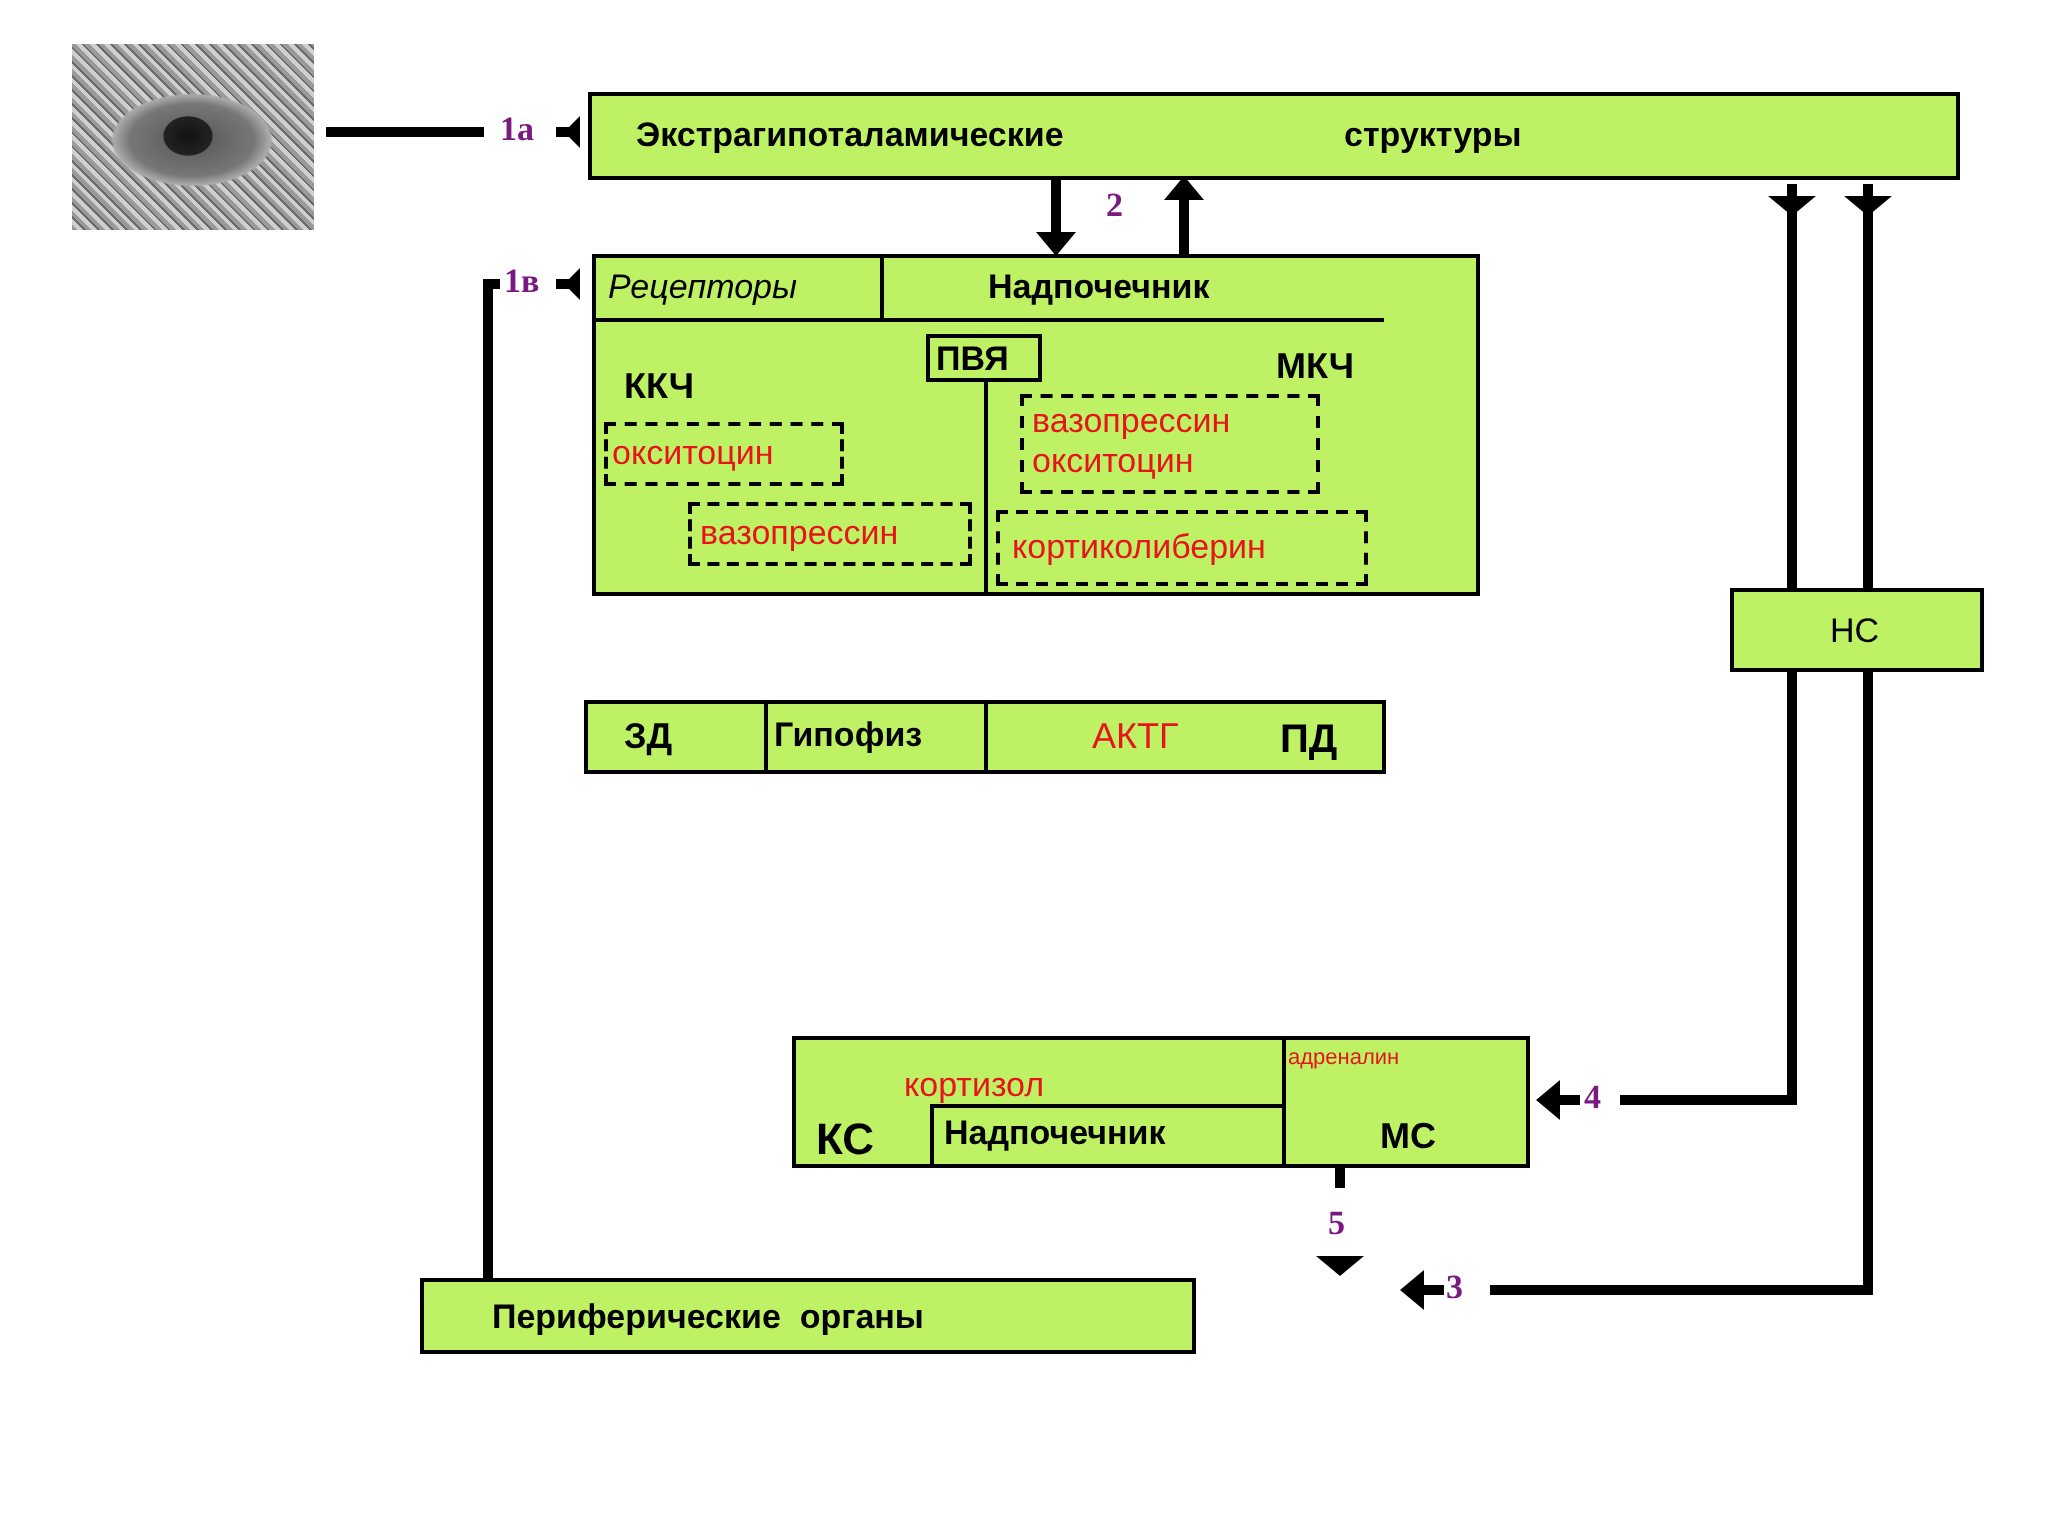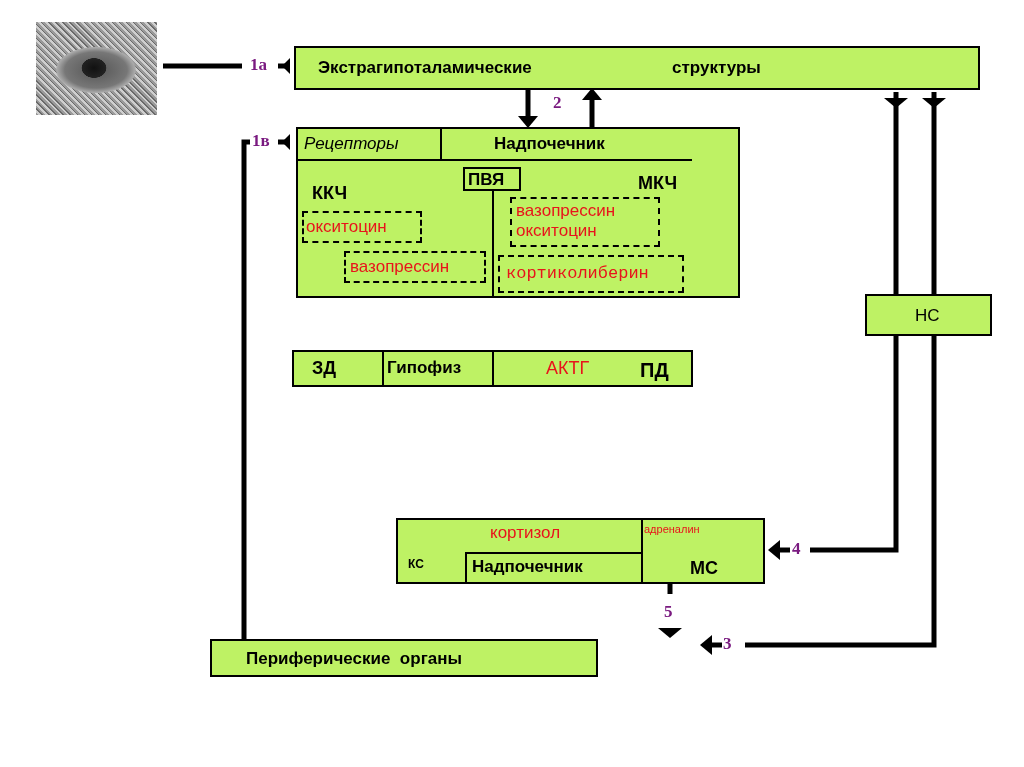--- a/index.html
+++ b/index.html
@@ -83,21 +83,21 @@
   <div class="dash" style="left:4px;top:82px;width:120px;height:32px;">
     <span class="txt red" style="left:2px;top:4px;font-size:17px;">окситоцин</span>
   </div>
   <div class="dash" style="left:46px;top:122px;width:142px;height:32px;">
     <span class="txt red" style="left:4px;top:4px;font-size:17px;">вазопрессин</span>
   </div>
   <div class="dash" style="left:212px;top:68px;width:150px;height:50px;">
     <span class="txt red" style="left:4px;top:2px;font-size:17px;">вазопрессин</span>
     <span class="txt red" style="left:4px;top:22px;font-size:17px;">окситоцин</span>
   </div>
-  <div class="dash" style="left:200px;top:126px;width:186px;height:38px;font-family:Liberation Mono, monospace;">
+  <div class="dash" style="left:200px;top:126px;width:186px;height:38px;">
     <span class="txt red" style="left:6px;top:7px;font-size:17px;">кортиколиберин</span>
   </div>
 </div>
 
 <div class="box" style="left:292px;top:350px;width:401px;height:37px;">
   <div class="abs" style="left:88px;top:0;width:2px;height:33px;background:#000;"></div>
   <div class="abs" style="left:198px;top:0;width:2px;height:33px;background:#000;"></div>
   <span class="txt" style="left:18px;top:6px;font-size:18px;">ЗД</span>
   <span class="txt" style="left:93px;top:6px;font-size:17px;">Гипофиз</span>
   <span class="txt red" style="left:252px;top:6px;font-size:18px;">АКТГ</span>
@@ -105,22 +105,22 @@
 </div>
 
 <div class="box" style="left:865px;top:294px;width:127px;height:42px;padding-left:48px;">
   <span class="txt" style="left:48px;top:10px;font-size:17px;font-weight:normal;">НС</span>
 </div>
 
 <div class="box" style="left:396px;top:518px;width:369px;height:66px;">
   <div class="abs" style="left:243px;top:0;width:2px;height:62px;background:#000;"></div>
   <div class="abs" style="left:67px;top:32px;width:176px;height:2px;background:#000;"></div>
   <div class="abs" style="left:67px;top:32px;width:2px;height:30px;background:#000;"></div>
-  <span class="txt red" style="left:54px;top:3px;font-size:17px;margin-left:38px;">кортизол</span>
+  <span class="txt red" style="left:54px;top:13px;font-size:17px;">кортизол</span>
   <span class="txt red" style="left:246px;top:3px;font-size:11px;text-align:center;">адреналин</span>
-  <span class="txt" style="left:10px;top:37px;font-size:12px;">КС</span>
+  <span class="txt" style="left:10px;top:37px;font-size:22px;">КС</span>
   <span class="txt" style="left:74px;top:37px;font-size:17px;">Надпочечник</span>
   <span class="txt" style="left:292px;top:38px;font-size:18px;">МС</span>
 </div>
 
 <div class="box" style="left:210px;top:639px;width:388px;height:38px;">
   <span class="txt" style="left:34px;top:8px;font-size:17px;white-space:pre;">Периферические  органы</span>
 </div>
 
 </body></html>

